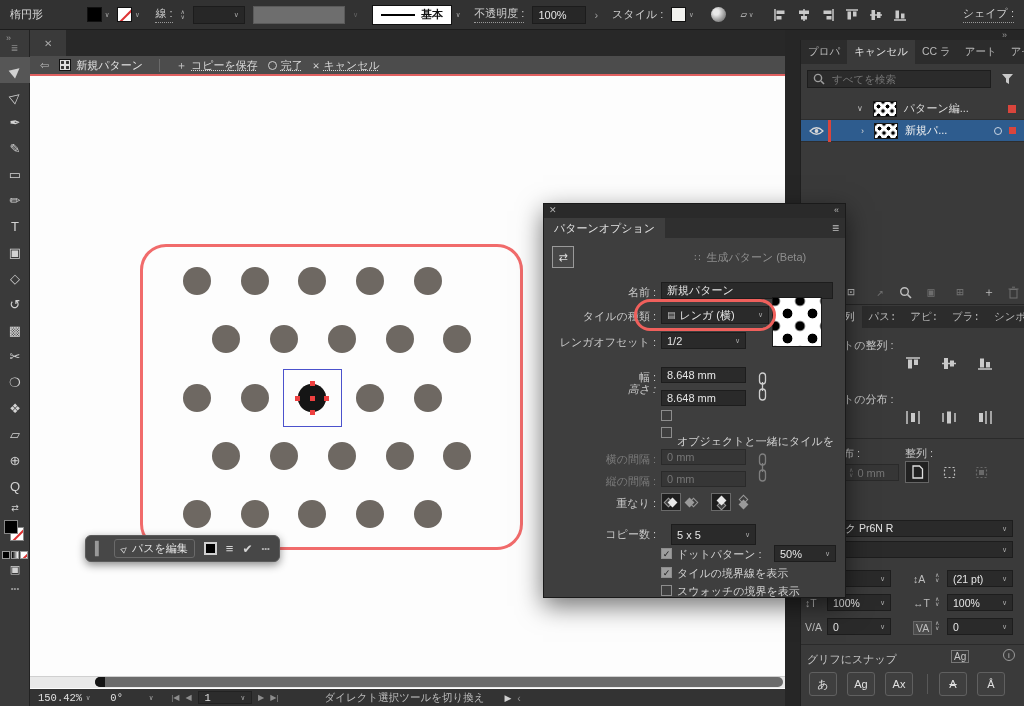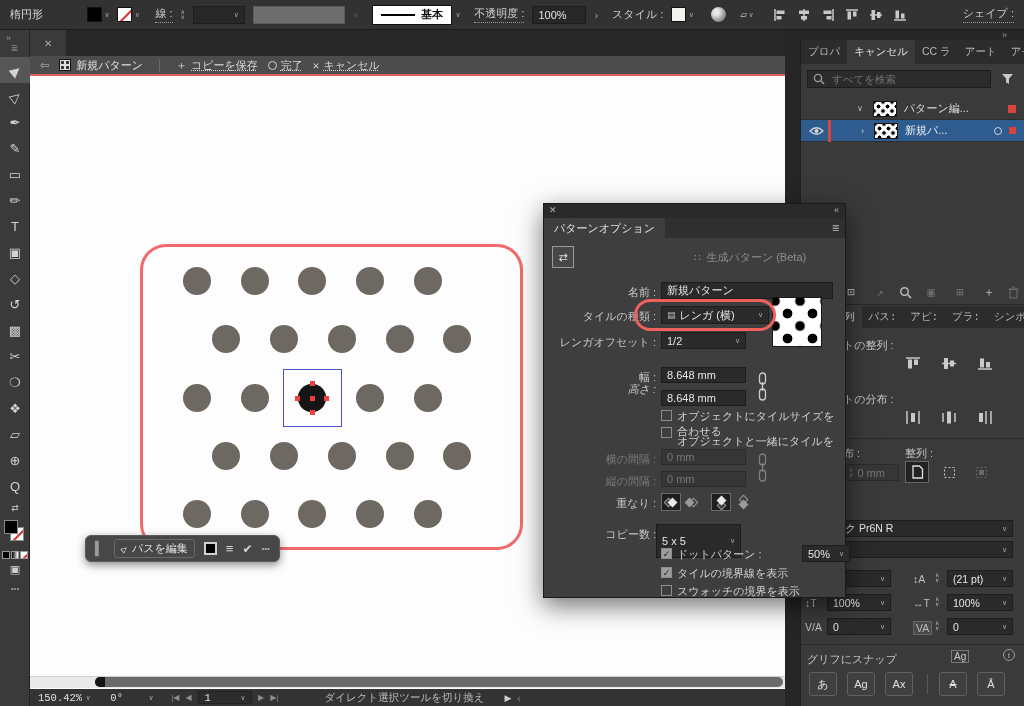--- a/index.html
+++ b/index.html
@@ -578,21 +578,20 @@
     <span class="plabel" style="top:178px;font-style:italic;" data-name="height-label">高さ :</span>
     <div class="fld" style="left:117px;top:186px;width:85px;height:16px;" data-name="tile-height-field">
       <span>8.648 mm</span>
     </div>
     <svg class="abs" style="left:212px;top:167px;" width="13" height="32" data-name="link-dimensions-icon">
         <rect x="3.5" y="2" width="6" height="11" rx="3" fill="none" stroke="#cfcfcf" stroke-width="1.3"></rect>
         <rect x="3.5" y="18" width="6" height="11" rx="3" fill="none" stroke="#cfcfcf" stroke-width="1.3"></rect>
         <line x1="6.5" y1="11" x2="6.5" y2="20" stroke="#cfcfcf" stroke-width="1.3"></line>
       </svg>
     <span class="chk" style="left:117px;top:206px;" data-name="fit-tile-checkbox"></span>
-    <span class="abs" style="left:133px;top:205px;color:#d4d4d4;" data-name="fit-tile-label">オブジェクトにタイルサイズを合わせる</span>
     <span class="chk" style="left:117px;top:223px;" data-name="move-tile-checkbox"></span>
     <span class="abs" style="left:133px;top:230px;color:#d4d4d4;" data-name="move-tile-label">オブジェクトと一緒にタイルを移動</span>
     <span class="plabel dis" style="top:248px;" data-name="h-spacing-label">横の間隔 :</span>
     <div class="fld dis" style="left:117px;top:245px;width:85px;height:16px;" data-name="h-spacing-field">
       <span>0 mm</span>
     </div>
     <span class="plabel dis" style="top:270px;" data-name="v-spacing-label">縦の間隔 :</span>
     <div class="fld dis" style="left:117px;top:267px;width:85px;height:16px;" data-name="v-spacing-field">
       <span>0 mm</span>
     </div>
@@ -612,26 +611,26 @@
     </div>
     <div class="ovl on" style="left:167px;top:289px;" data-name="overlap-top-front-button">
       <i style="top:8px;background:#3e3e3e;border:1px solid #9a9a9a;"></i>
         <i style="top:3px;background:#e8e8e8;"></i>
     </div>
     <div class="ovl" style="left:189px;top:289px;" data-name="overlap-bottom-front-button">
       <i style="top:3px;background:#3e3e3e;border:1px solid #9a9a9a;"></i>
         <i style="top:8px;background:#9a9a9a;"></i>
     </div>
     <span class="plabel" style="top:323px;" data-name="copies-label">コピー数 :</span>
-    <div class="dd" style="left:112px;top:320px;width:85px;height:34px;" data-name="copies-dropdown">
+    <div class="dd" style="left:127px;top:320px;width:85px;height:21px;" data-name="copies-dropdown">
       <span>5 x 5</span>
     </div>
     <span class="chk on" style="left:117px;top:344px;" data-name="dim-copies-checkbox"></span>
     <span class="abs" style="left:133px;top:343px;color:#d4d4d4;" data-name="dim-copies-label">ドットパターン :</span>
-    <div class="dd" style="left:230px;top:341px;width:48px;height:17px;margin-left:28px;" data-name="dim-copies-dropdown">
+    <div class="dd" style="left:230px;top:341px;width:62px;height:17px;" data-name="dim-copies-dropdown">
       <span>50%</span>
     </div>
     <span class="chk on" style="left:117px;top:363px;" data-name="show-tile-edge-checkbox"></span>
     <span class="abs" style="left:133px;top:362px;color:#d4d4d4;" data-name="show-tile-edge-label">タイルの境界線を表示</span>
     <span class="chk" style="left:117px;top:381px;" data-name="show-swatch-bounds-checkbox"></span>
     <span class="abs" style="left:133px;top:380px;color:#d4d4d4;" data-name="show-swatch-bounds-label">スウォッチの境界を表示</span>
   </div>
 
 </div>
 

